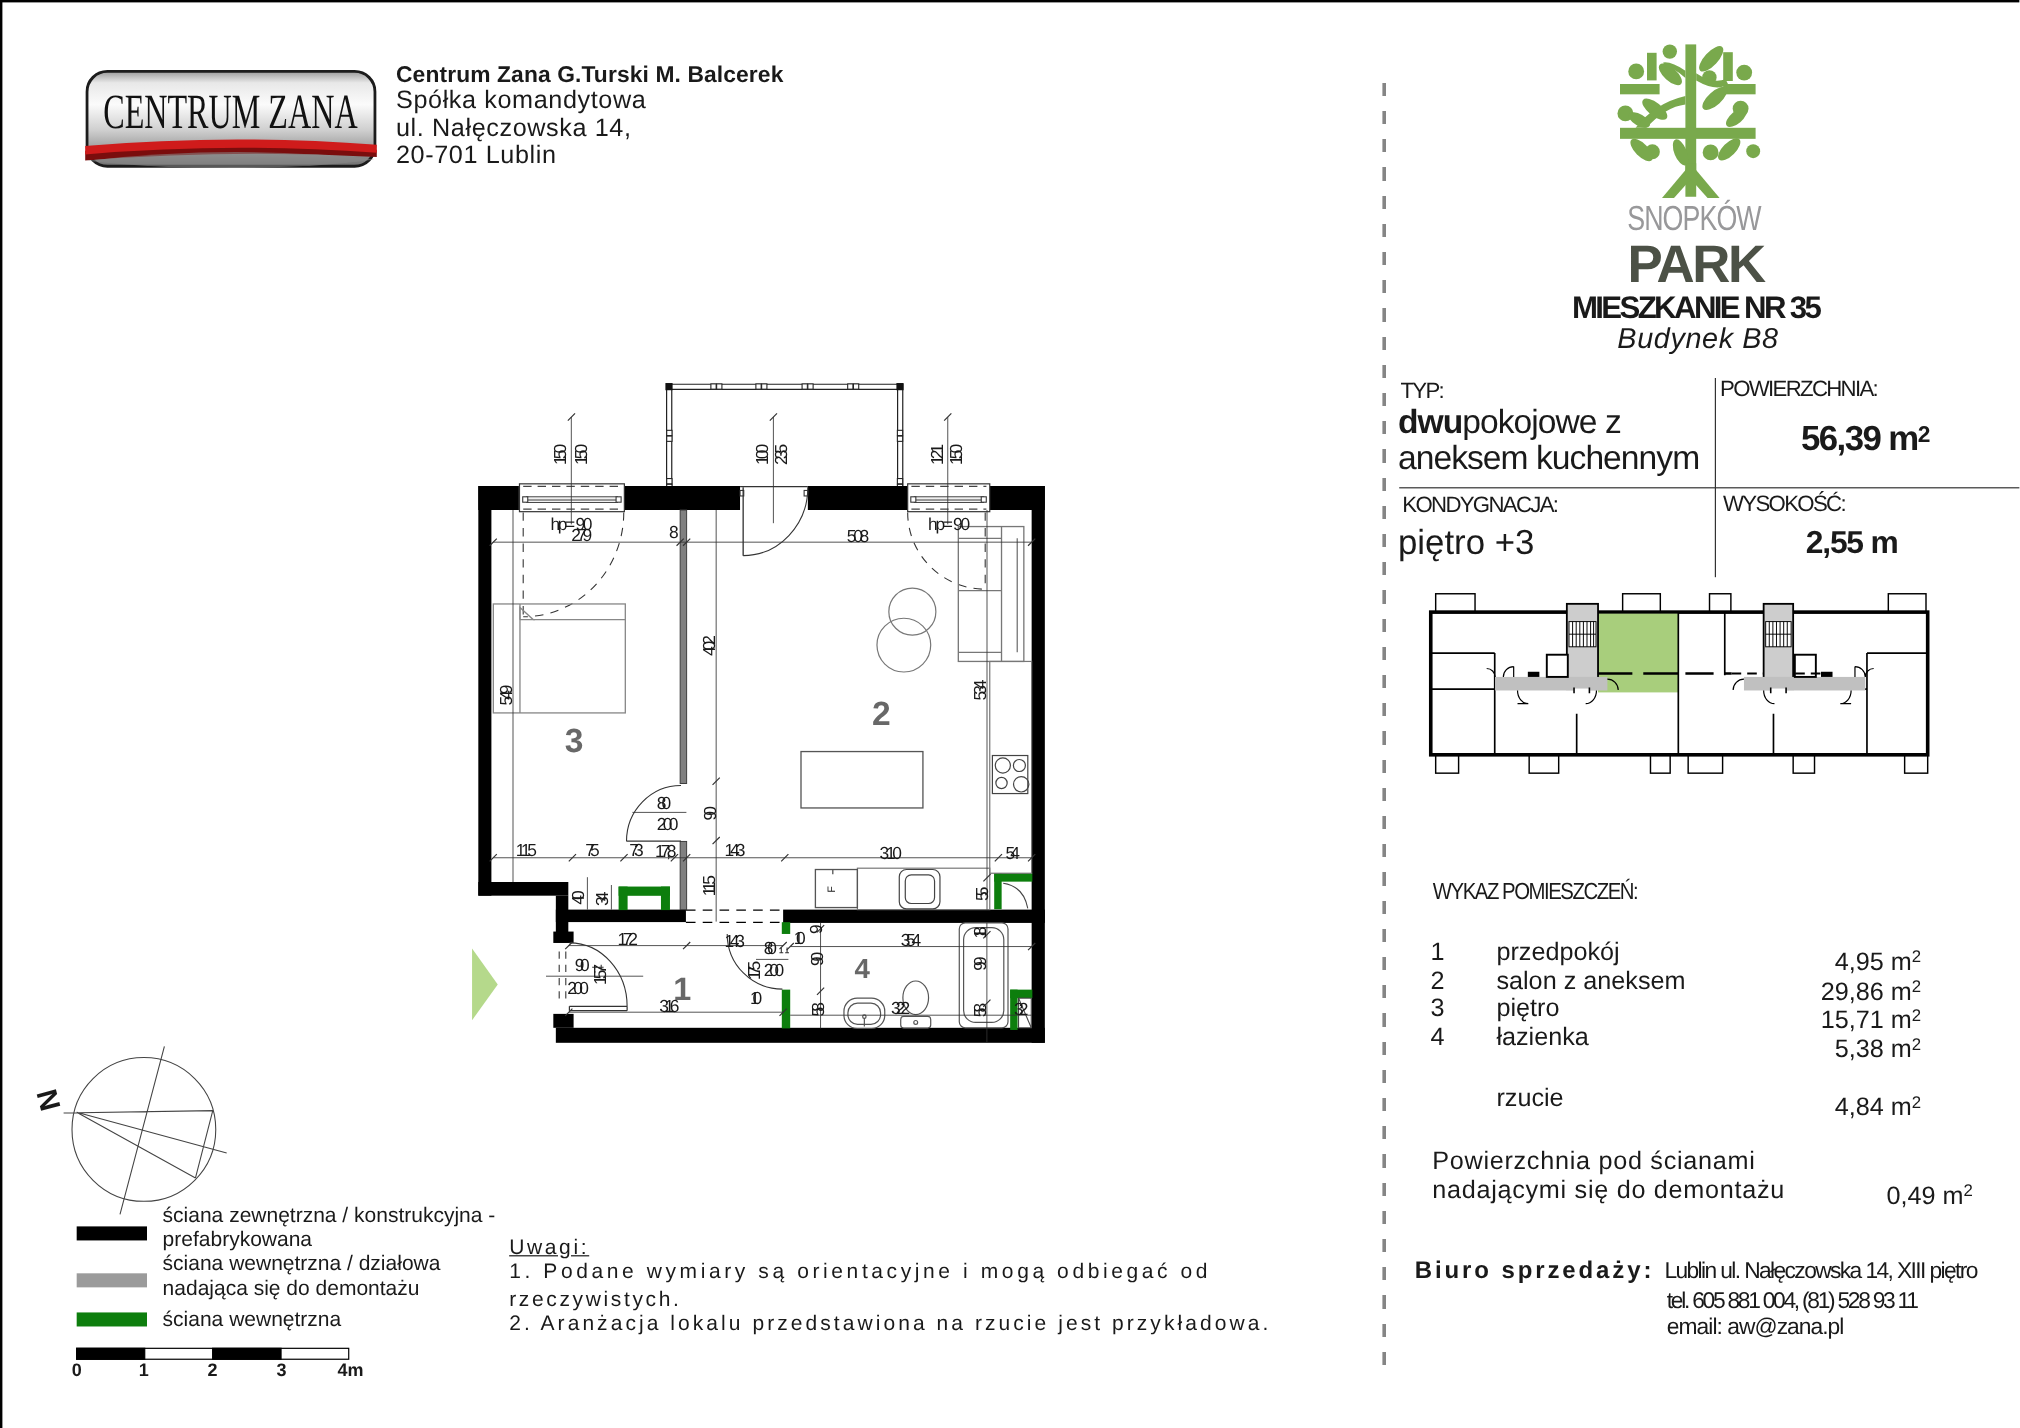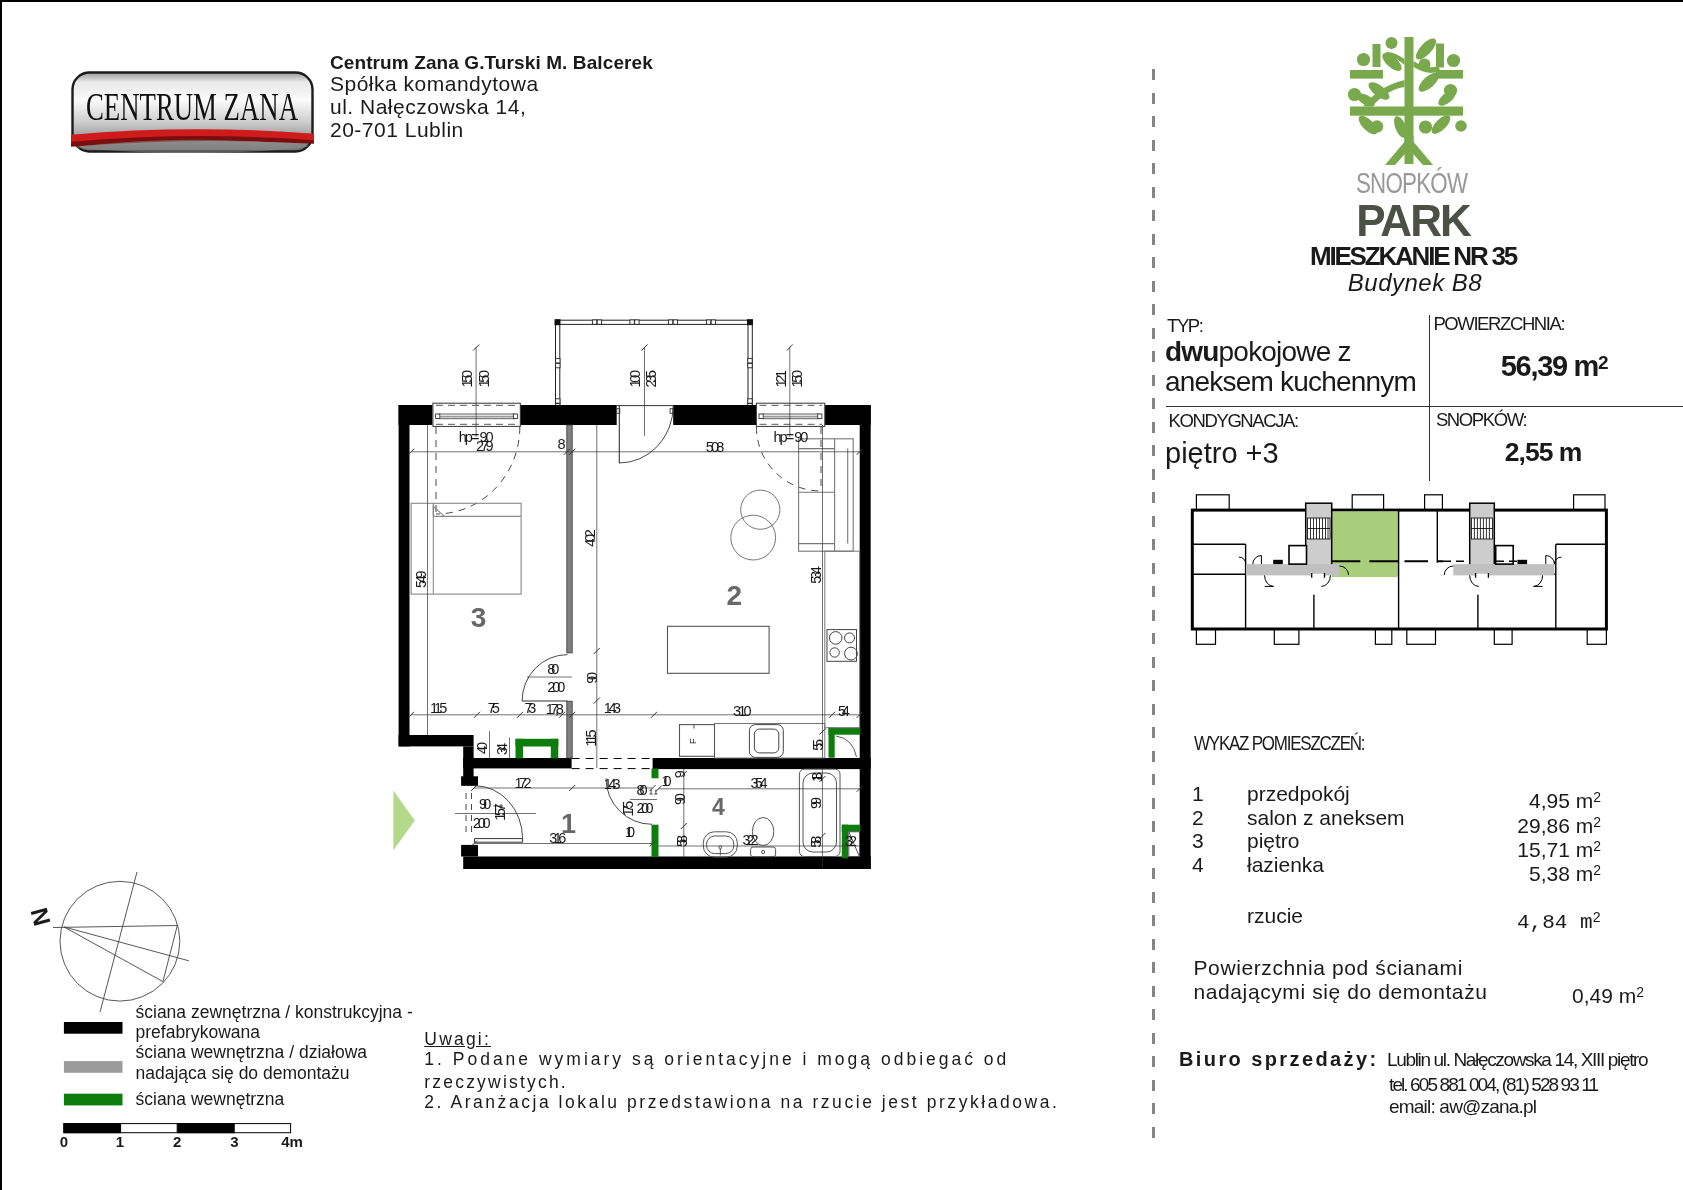--- a/index.html
+++ b/index.html
@@ -8,21 +8,21 @@
   .abs{position:absolute;white-space:nowrap;}
   .b{font-weight:bold;}
 </style>
 </head>
 <body>
 
 <div class="abs" style="left:0;top:0;width:1683px;height:2px;background:#000;"></div>
 
 <div class="abs" style="left:0;top:0;width:2px;height:1190px;background:#000;"></div>
 
-<div class="abs" style="left:52px;top:71px;width:243px;height:82px;padding-left:19px;">
+<div class="abs" style="left:52px;top:58px;width:243px;height:82px;padding-left:19px;">
 <svg width="243" height="82" viewBox="0 0 243 82">
   <defs>
     <linearGradient id="metal" x1="0" y1="0" x2="0" y2="1">
       <stop offset="0" stop-color="#9a9a9a"></stop>
           <stop offset="0.12" stop-color="#e8e8e8"></stop>
       <stop offset="0.35" stop-color="#fbfbfb"></stop>
           <stop offset="0.62" stop-color="#cfcfcf"></stop>
       <stop offset="0.75" stop-color="#aeaeae"></stop>
           <stop offset="1" stop-color="#6f6f6f"></stop>
     </linearGradient>
@@ -109,21 +109,21 @@
 <div class="abs" style="left:1433.4px;top:313px;font-size:18.5px;letter-spacing:-1.4px;">POWIERZCHNIA:</div>
 
 <div class="abs" style="left:1165px;top:336px;font-size:28px;letter-spacing:-0.8px;"><span class="b">dwu</span>pokojowe z</div>
 
 <div class="abs" style="left:1165px;top:366px;font-size:28px;letter-spacing:-0.8px;">aneksem kuchennym</div>
 
 <div class="abs b" style="left:1607.4px;top:350px;font-size:29px;letter-spacing:-1.3px;transform:translateX(-100%);">56,39 m<span style="font-size:19px;vertical-align:7px;">2</span></div>
 
 <div class="abs" style="left:1168.6px;top:410px;font-size:18.5px;letter-spacing:-1.4px;">KONDYGNACJA:</div>
 
-<div class="abs" style="left:1435.9px;top:409px;font-size:18.5px;letter-spacing:-1.4px;">SNOPKÓW:</div>
+<div class="abs" style="left:1435.9px;top:409px;font-size:18.5px;letter-spacing:-1.4px;">WYSOKOŚĆ:</div>
 
 <div class="abs" style="left:1165px;top:437px;font-size:29px;">piętro +3</div>
 
 <div class="abs b" style="left:1504.8px;top:437px;font-size:26.5px;letter-spacing:-1px;">2,55 m</div>
 
 <div class="abs" style="left:1190px;top:492px;width:420px;height:156px;">
 <svg width="420" height="156" viewBox="1190 492 420 156" fill="none" stroke="#000">
 
   <rect x="1192.3" y="510.1" width="414.1" height="118.9" fill="#fff" stroke-width="3"></rect>
 
@@ -207,21 +207,21 @@
 
 <div class="abs" style="left:1192px;top:829px;font-size:21px;">3</div>
 <div class="abs" style="left:1247px;top:829px;font-size:21px;">piętro</div>
 <div class="abs" style="left:1601px;top:837.5px;font-size:21px;transform:translateX(-100%);">15,71 m<span style="font-size:14px;vertical-align:6px;">2</span></div>
 
 <div class="abs" style="left:1192px;top:852.5px;font-size:21px;">4</div>
 <div class="abs" style="left:1247px;top:852.5px;font-size:21px;">łazienka</div>
 <div class="abs" style="left:1601px;top:862px;font-size:21px;transform:translateX(-100%);">5,38 m<span style="font-size:14px;vertical-align:6px;">2</span></div>
 
 <div class="abs" style="left:1247px;top:904px;font-size:21px;">rzucie</div>
-<div class="abs" style="left:1601px;top:910px;font-size:21px;transform:translateX(-100%);font-family:Liberation Mono, monospace;">4,84 m<span style="font-size:14px;vertical-align:6px;">2</span></div>
+<div class="abs" style="left:1601px;top:910px;font-size:21px;transform:translateX(-100%);">4,84 m<span style="font-size:14px;vertical-align:6px;">2</span></div>
 
 <div class="abs" style="left:1193.5px;top:955.5px;font-size:21px;letter-spacing:0.6px;">Powierzchnia pod ścianami</div>
 <div class="abs" style="left:1193.5px;top:980px;font-size:21px;letter-spacing:0.6px;">nadającymi się do demontażu</div>
 <div class="abs" style="left:1601px;top:984px;font-size:21px;transform:translateX(-100%);margin-left:43px;">0,49 m<span style="font-size:14px;vertical-align:6px;">2</span></div>
 
 <div class="abs b" style="left:1179px;top:1048px;font-size:20px;letter-spacing:2.4px;">Biuro sprzedaży:</div>
 <div class="abs" style="left:1387px;top:1049px;font-size:19px;letter-spacing:-1.35px;">Lublin ul. Nałęczowska 14, XIII piętro</div>
 <div class="abs" style="left:1389px;top:1073.5px;font-size:19px;letter-spacing:-1.9px;text-align:right;">tel. 605 881 004, (81) 528 93 11</div>
 <div class="abs" style="left:1389px;top:1096px;font-size:19px;letter-spacing:-0.8px;">email: aw@zana.pl</div>
 

